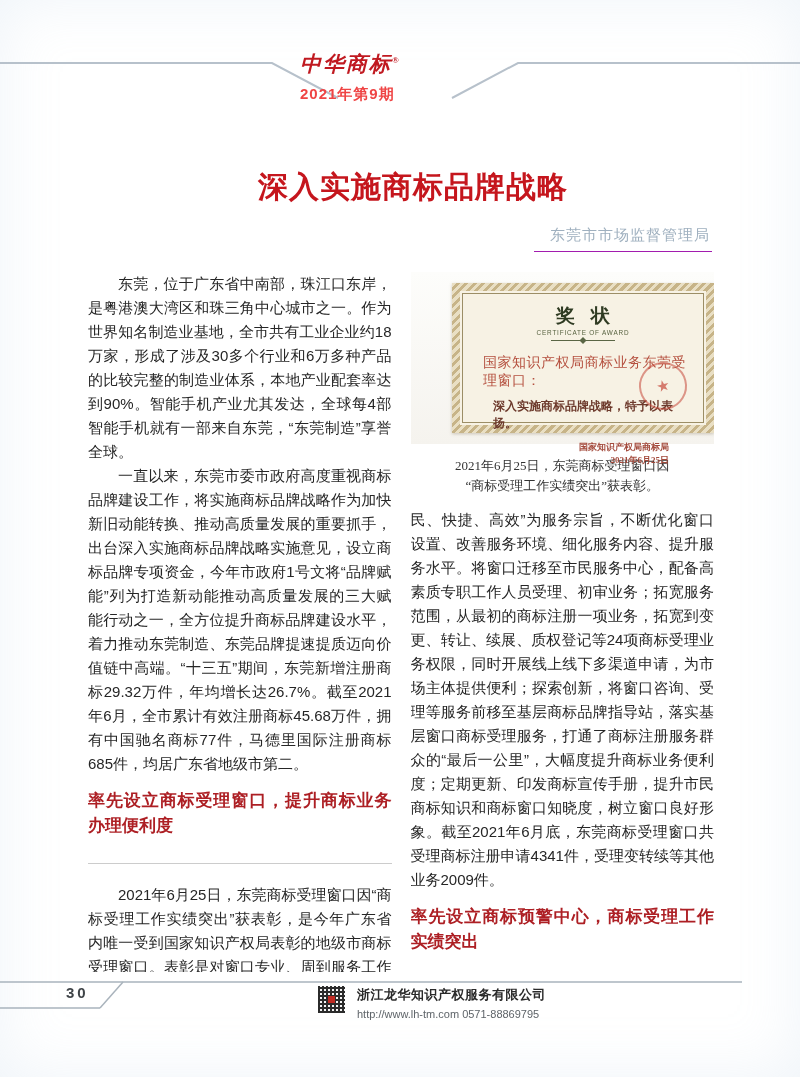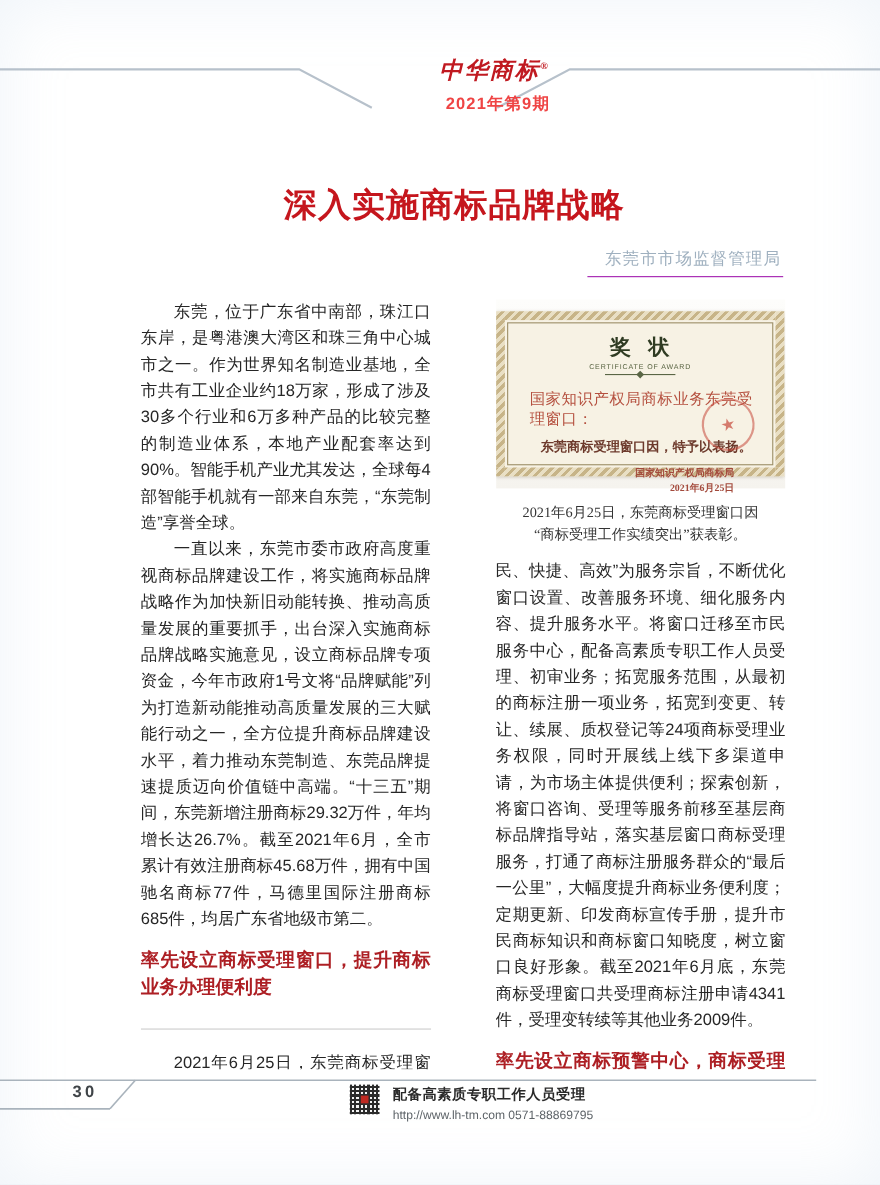--- a/index.html
+++ b/index.html
@@ -5,45 +5,45 @@
   html,body { margin:0; padding:0; background:#eef3f7; }
   .page {
     position:relative; width:800px; height:1077px; margin:0 auto;
     background:#ffffff; overflow:hidden;
     box-shadow: inset 0 0 60px rgba(180,205,228,.22);
     font-family:"Liberation Sans", sans-serif;
     color:#222;
   }
   
   .header-rule { position:absolute; top:0; left:0; }
-  .masthead { position:absolute; top:50px; left:300px; width:200px; text-align:right; }
+  .masthead { position:absolute; top:50px; left:300px; width:200px; text-align:left; }
   .mast-logo { font-family:"Liberation Serif", serif; font-style:italic; font-weight:bold;
     font-size:21px; letter-spacing:2px; color:#c01920; }
   .mast-logo sup { font-size:9px; }
   .mast-issue { margin-top:7px; font-size:15px; font-weight:bold; color:#ef4444; letter-spacing:1px; }
   
   .title { position:absolute; top:146px; left:0; width:800px; text-align:center;
     color:#c5161d; font-weight:bold; font-size:30px; line-height:41px; letter-spacing:1px;margin-left:13px; }
   .author { position:absolute; top:226px; right:88px; display:inline-block;
     color:#9fb0bf; font-size:15px; letter-spacing:1px;
     padding:0 2px 6px 16px; border-bottom:1px solid #a21caf; }
   
   .columns { position:absolute; top:272px; left:88px; width:626px; height:700px;
     display:grid; grid-template-columns:1fr 1fr; column-gap:19px; overflow:hidden; }
-  .col { overflow:hidden;margin-left:40px; }
+  .col { overflow:hidden; }
   .body-p { margin:0; font-size:15px; line-height:24px; text-align:justify; color:#262626; }
   .indent { text-indent:2em; }
   .sec-head { margin:12px 0 0 0; padding-bottom:25px; border-bottom:1px solid #cccccc;
     color:#ad1f24; font-size:17px; font-weight:bold; line-height:25px; text-align:justify; }
   .after-head { margin-top:19px; }
   
   figure.cert-fig { margin:0 0 12px 0; }
   .photo { position:relative; height:172px;
     background:linear-gradient(180deg,#fdfdfb, #f5f3ee);
-    display:flex; align-items:center; justify-content:flex-start; }
+    display:flex; align-items:center; justify-content:flex-end; }
   .cert { position:relative; width:262px; height:150px; box-sizing:border-box;
     background:#f7f2e4;
     border:8px solid #d8c9a4;
     border-image: repeating-linear-gradient(135deg,#e9dfc4 0 3px,#c7b488 3px 6px) 8;
     box-shadow:0 1px 3px rgba(120,110,80,.35); }
   .cert-inner { position:absolute; inset:2px; border:1px solid #9c8e66; padding:5px 8px; }
   .cert-title { text-align:center; margin-top:4px; font-family:"Liberation Serif", serif;
     font-weight:bold; font-size:19px; color:#2f3b22; letter-spacing:16px; text-indent:16px; }
   .cert-eng { text-align:center; font-size:8px; color:#55603e; letter-spacing:1px; margin-top:0; transform:scale(.8); }
   .flourish { width:64px; height:4px; border-top:1px solid #5a6645; margin:2px auto 0 auto; position:relative; }
@@ -106,21 +106,21 @@
 
     <div class="col">
       <figure class="cert-fig">
         <div class="photo">
           <div class="cert">
             <div class="cert-inner">
               <div class="cert-title">奖状</div>
               <div class="cert-eng">CERTIFICATE OF AWARD</div>
               <div class="flourish"></div>
               <div class="cert-line1">国家知识产权局商标业务东莞受理窗口：</div>
-              <div class="cert-line2">东莞商标受理窗口因，特予以表扬。</div>
+              <div class="cert-line2">深入实施商标品牌战略，特予以表扬。</div>
               <div class="cert-sign">
                 <div>国家知识产权局商标局</div>
                 <div>2021年6月25日</div>
               </div>
               <div class="seal">
                   <span>★</span>
                 </div>
             </div>
           </div>
         </div>
@@ -140,18 +140,18 @@
     <line x1="0" y1="7" x2="742" y2="7" stroke="#a9b3bc" stroke-width="1.5"></line>
     <line x1="0" y1="33" x2="100" y2="33" stroke="#a9b3bc" stroke-width="1.5"></line>
     <line x1="100" y1="33" x2="123" y2="7" stroke="#a9b3bc" stroke-width="1.5"></line>
   </svg>
 
   <div class="page-num">30</div>
 
   <div class="pub">
     <div class="qr"></div>
     <div class="pub-text">
-      <div class="pub-name">配备高素质专职工作人员受理</div>
+      <div class="pub-name">浙江龙华知识产权服务有限公司</div>
       <div class="pub-contact">http://www.lh-tm.com  0571-88869795</div>
     </div>
   </div>
 
 </div>
 
 </body></html>

